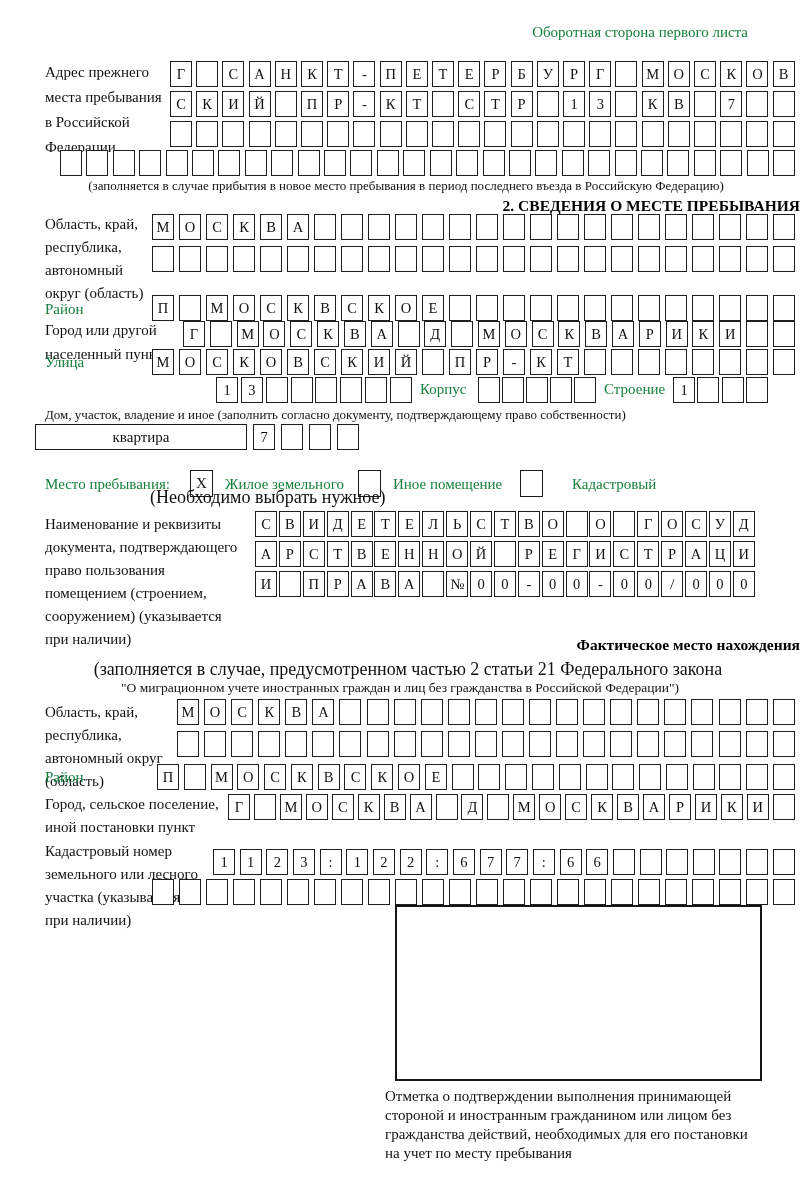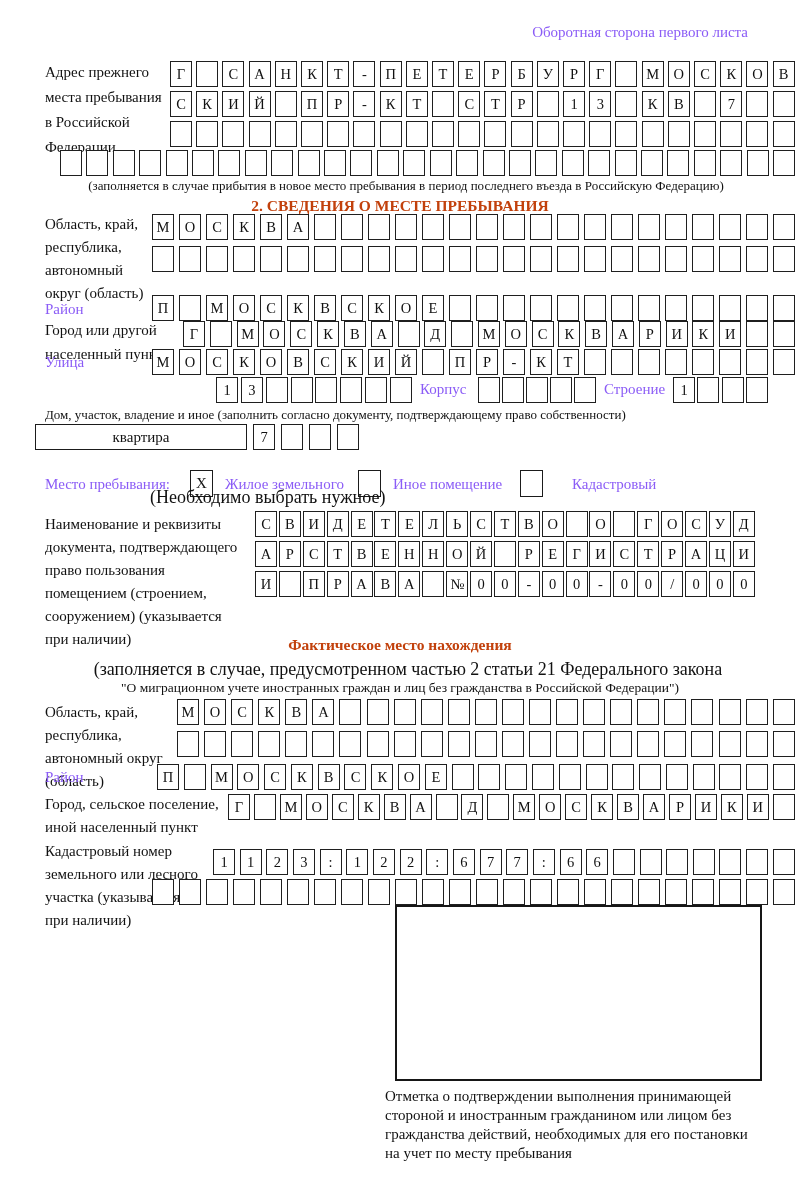--- a/index.html
+++ b/index.html
@@ -12,33 +12,33 @@
     color:#111;
     overflow:hidden;
   }
   .label{
     position:absolute;
     white-space:pre-line;
     font-size:15px;
     line-height:24px;
     color:#111;
   }
-  .small-label{position:absolute;font-size:15px;line-height:24px;color:#8b5cf6;}
+  .small-label{position:absolute;font-size:15px;line-height:24px;color:#15803d;}
   .caption{
     position:absolute;
     font-size:13px;
     color:#111;
   }
   .center{left:0;right:0;text-align:center;}
   .heading{
     position:absolute;left:0;right:0;
-    text-align:center;
+    text-align:right;
     font-weight:bold;
     font-size:15.5px;
-    color:#c2410c;
+    color:#000000;
   }
   .cellrow{
     position:absolute;
     display:flex;
     justify-content:space-between;
   }
   .cell{
     width:20px;height:24px;
     border:1.7px solid #1f1f1f;
     display:flex;align-items:center;justify-content:center;
@@ -533,21 +533,21 @@
       <div class="cell"></div>
       <div class="cell"></div>
       <div class="cell"></div>
       <div class="cell"></div>
       <div class="cell"></div>
       <div class="cell"></div>
       <div class="cell"></div>
     </div>
 
   <div class="label" style="left:45px;top:793px;line-height:23px;">Город, сельское поселение,
-иной населенный пункт</div>
+иной постановки пункт</div>
   <div class="cellrow" style="left:228px;top:794px;width:567px;">
       <div class="cell">Г</div>
       <div class="cell"></div>
       <div class="cell">М</div>
       <div class="cell">О</div>
       <div class="cell">С</div>
       <div class="cell">К</div>
       <div class="cell">В</div>
       <div class="cell">А</div>
       <div class="cell"></div>

